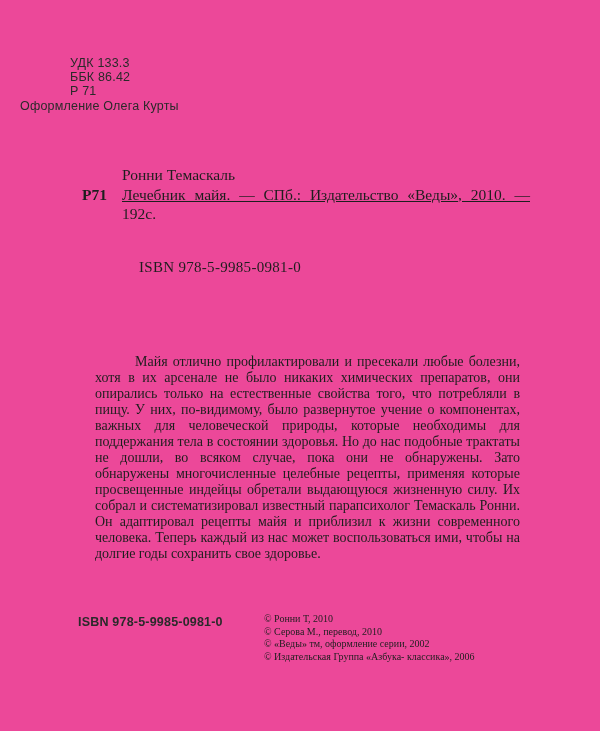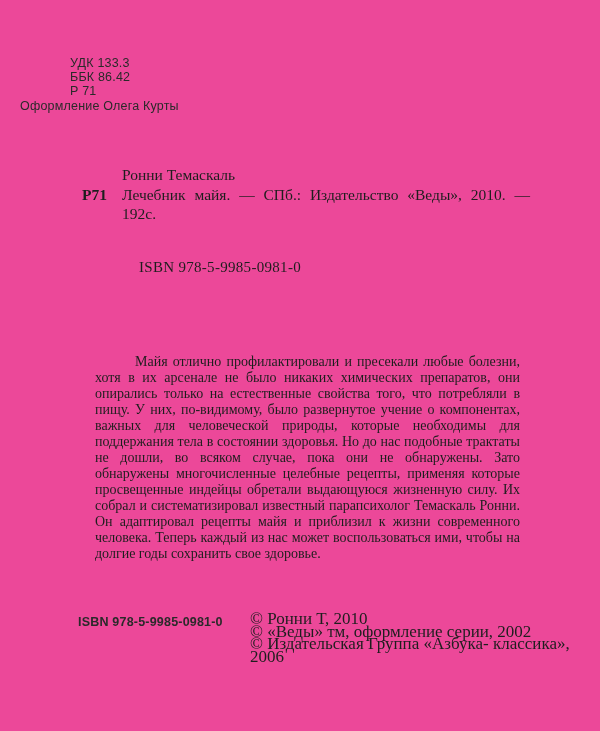--- a/index.html
+++ b/index.html
@@ -63,20 +63,21 @@
   .catalog-code {
     position: absolute;
     left: 0;
     top: 0;
     font-weight: bold;
   }
   .catalog-ref-line1 {
     padding-left: 40px;
     text-align: justify;
     text-align-last: justify;
+    text-decoration: underline;
   }
   .catalog-ref-line2 {
     padding-left: 40px;
   }
 
   
   .isbn-main {
     position: absolute;
     left: 139px;
     top: 259px;
@@ -106,24 +107,24 @@
     left: 78px;
     top: 615px;
     font-family: "Liberation Sans", sans-serif;
     font-weight: bold;
     font-size: 12.5px;
     color: #2a2a2a;
     letter-spacing: 0.2px;
   }
   .copyrights {
     position: absolute;
-    left: 250px;
+    left: 264px;
     top: 613px;
     font-family: "Liberation Serif", serif;
-    font-size: 17px;
+    font-size: 10px;
     line-height: 12.6px;
     color: #1e1e1e;
   }
 </style>
 </head>
 <body>
 
 <div class="page">
 
   <div class="codes-block">
@@ -144,17 +145,18 @@
   </div>
 
   <div class="isbn-main">ISBN 978-5-9985-0981-0</div>
 
   <div class="annotation">Майя отлично профилактировали и пресекали любые болезни, хотя в их арсенале не было никаких химических препаратов, они опирались только на естественные свойства того, что потребляли в пищу. У них, по-видимому, было развернутое учение о компонентах, важных для человеческой природы, которые необходимы для поддержания тела в состоянии здоровья. Но до нас подобные трактаты не дошли, во всяком случае, пока они не обнаружены. Зато обнаружены многочисленные целебные рецепты, применяя которые просвещенные индейцы обретали выдающуюся жизненную силу. Их собрал и систематизировал известный парапсихолог Темаскаль Ронни. Он адаптировал рецепты майя и приблизил к жизни современного человека. Теперь каждый из нас может воспользоваться ими, чтобы на долгие годы сохранить свое здоровье.</div>
 
   <div class="footer-isbn">ISBN 978-5-9985-0981-0</div>
 
   <div class="copyrights">
     <div>© Ронни Т, 2010</div>
+    <div>© Серова М., перевод, 2010</div>
     <div>© «Веды» тм, оформление серии, 2002</div>
     <div>© Издательская Группа «Азбука- классика», 2006</div>
   </div>
 
 </div>
 
 </body></html>

